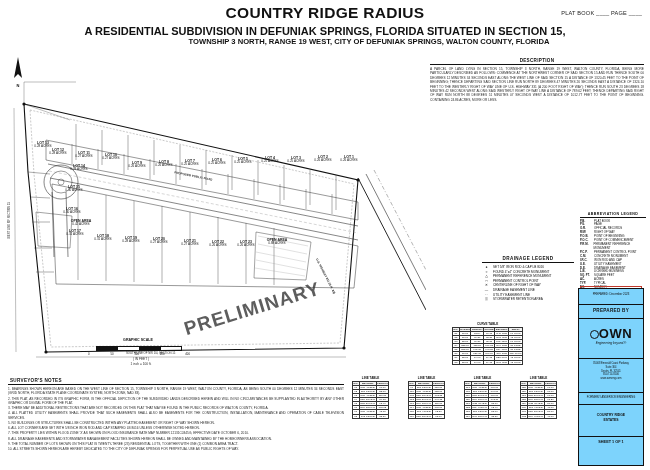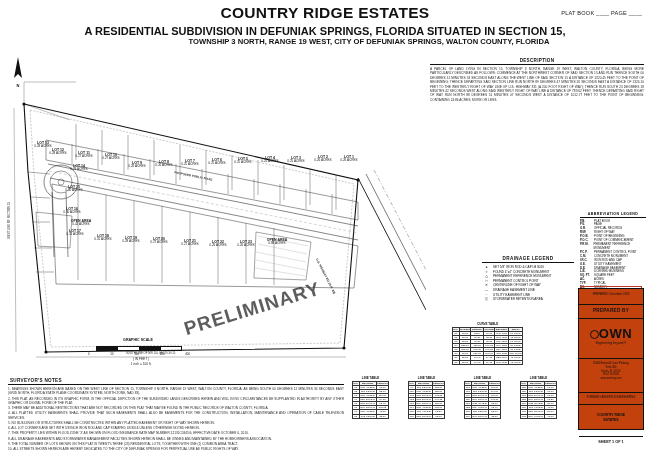--- a/index.html
+++ b/index.html
@@ -80,22 +80,22 @@
   table.mini { border-collapse: collapse; font-size: 2.5px; }
   table.mini th, table.mini td {
     border: .4px solid #333; padding: 0 .6px; text-align: center;
     line-height: 1.25; font-weight: normal; white-space: nowrap;
   }
   table.mini th { font-weight: bold; background: #f2f2f2; font-size: 2.5px; }
   table.mini caption { font-size: 3px; font-weight: bold; padding-bottom: .5px; }
 
   
   #titleblock {
-    position: absolute; left: 578px; top: 288px; width: 66px; height: 142px;
-    border: .8px solid #111; background: #c2410c;
+    position: absolute; left: 578px; top: 288px; width: 66px; height: 178px;
+    border: .8px solid #111; background: #7dd3fc;
   }
   .tb-sec { border-bottom: .7px solid #111; padding: 2px 2px; text-align: center; }
   .tb-sec:last-child { border-bottom: 0; }
   .tb-prep { font-size: 4.6px; font-weight: bold; letter-spacing: .3px; }
   .tb-small { font-size: 2.8px; line-height: 1.4; }
   .tb-addr { font-size: 2.6px; line-height: 1.45; }
   .own { font-size: 13px; font-weight: bold; letter-spacing: .5px; }
   .own .ring { display: inline-block; width: 9px; height: 9px; border: 1.6px solid #111; border-radius: 50%; position: relative; top: 1px; }
   .tag { font-size: 3.1px; font-style: italic; }
   .tb-proj { font-size: 3.4px; font-weight: bold; line-height: 1.5; }
@@ -110,21 +110,21 @@
   
   .north { position: absolute; font-size: 4px; font-weight: bold; text-align: center; }
 
   .vtext { writing-mode: vertical-rl; transform: rotate(180deg); }
 </style>
 </head>
 <body>
 
 <div id="sheet">
 
-  <div class="title">COUNTRY RIDGE ESTATES</div>
+  <div class="title">COUNTRY RIDGE RADIUS</div>
   <div class="subtitle1">A RESIDENTIAL SUBDIVISION IN DEFUNIAK SPRINGS, FLORIDA SITUATED IN SECTION 15,</div>
   <div class="subtitle2">TOWNSHIP 3 NORTH, RANGE 19 WEST, CITY OF DEFUNIAK SPRINGS, WALTON COUNTY, FLORIDA</div>
   <div class="plat-book">PLAT BOOK ____  PAGE ____</div>
 
   <div id="plate">
     <svg width="420" height="315" viewBox="0 0 420 315">
 
       <polygon points="18,52 352,128 338,296 40,300 22,120" fill="none" stroke="#111" stroke-width="1.1"></polygon>
 
       <polygon points="24,58 348,132 334,291 45,295 28,122" fill="none" stroke="#666" stroke-width=".35" stroke-dasharray="2,1.4"></polygon>

